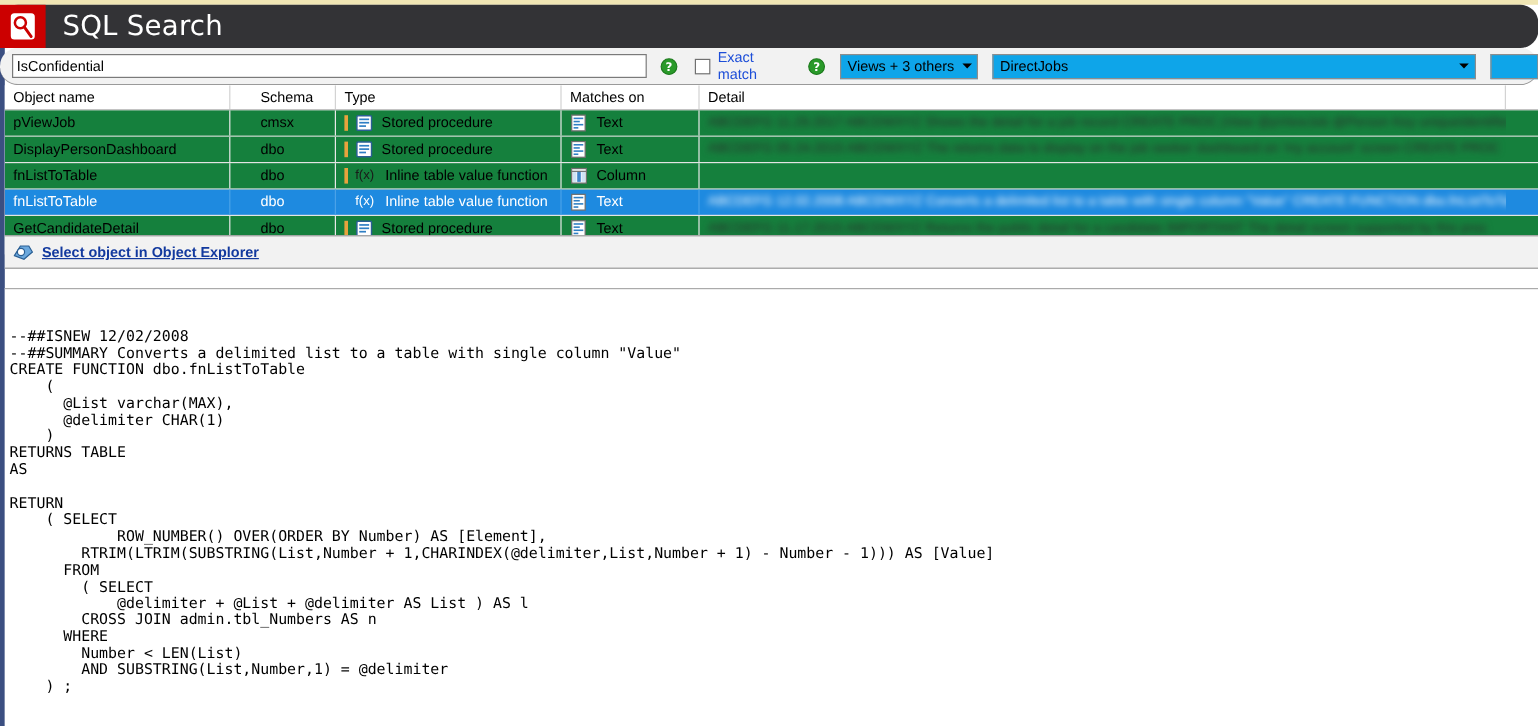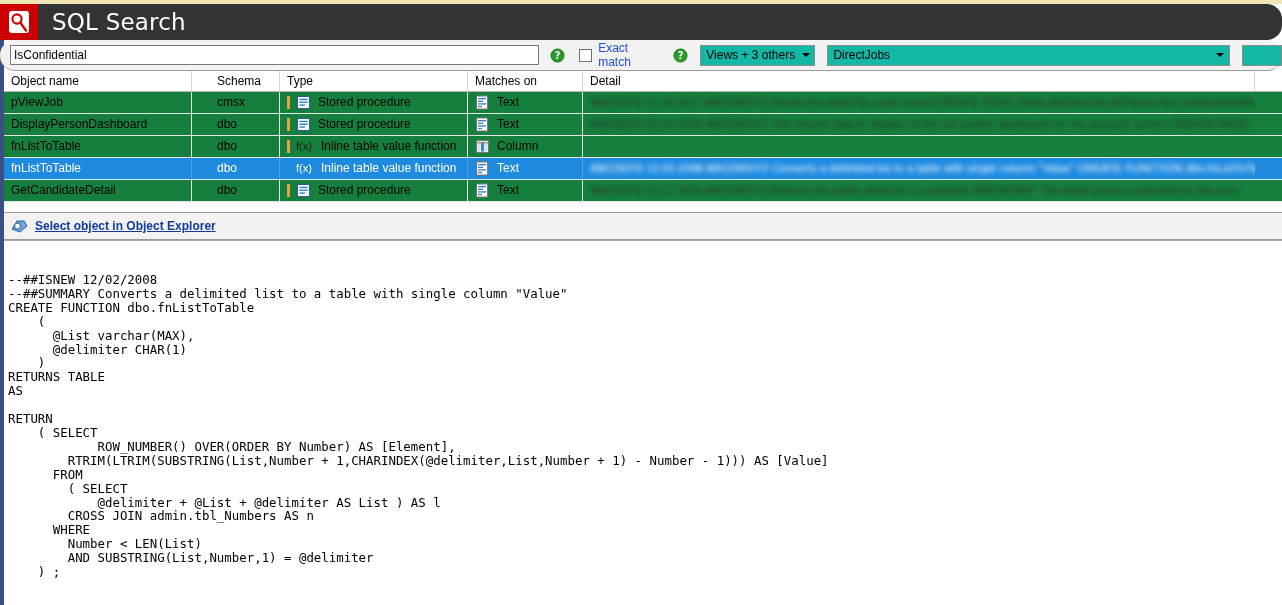--- a/index.html
+++ b/index.html
@@ -115,21 +115,21 @@
     display: inline-block;
   }
   .exact-label {
     margin-left: 6px;
     font-size: 12px;
     color: #1d4ed8;
   }
   .combo {
     height: 21px;
     border: 1px solid #8d8d8d;
-    background: #14b8a6;
+    background: #0ea5e9;
     box-sizing: border-box;
     display: flex;
     align-items: center;
     position: relative;
     font-size: 12px;
     justify-content: center;
   }
   .combo .combo-text {
     padding-left: 5px;
     flex: 1 1 auto;
@@ -244,21 +244,21 @@
     color: #2b2b2b;
     letter-spacing: 0.1px;
     font-family: "Liberation Sans", sans-serif;
   }
   .row.selected .blur-text { color: #ffffff; }
   .blur-wrap2 { position: relative; }
 
   
   .linkbar {
     position: absolute;
-    top: 212px; left: 4px;
+    top: 196px; left: 4px;
     width: 1278px;
     height: 28px;
     background: #f2f2f2;
     border-top: 1px solid #9b9b9b;
     border-bottom: 1px solid #9b9b9b;
     box-sizing: border-box;
     display: flex;
     align-items: center;
   }
   .link-ico { width: 17px; height: 15px; margin-left: 7px; flex: 0 0 auto; }

